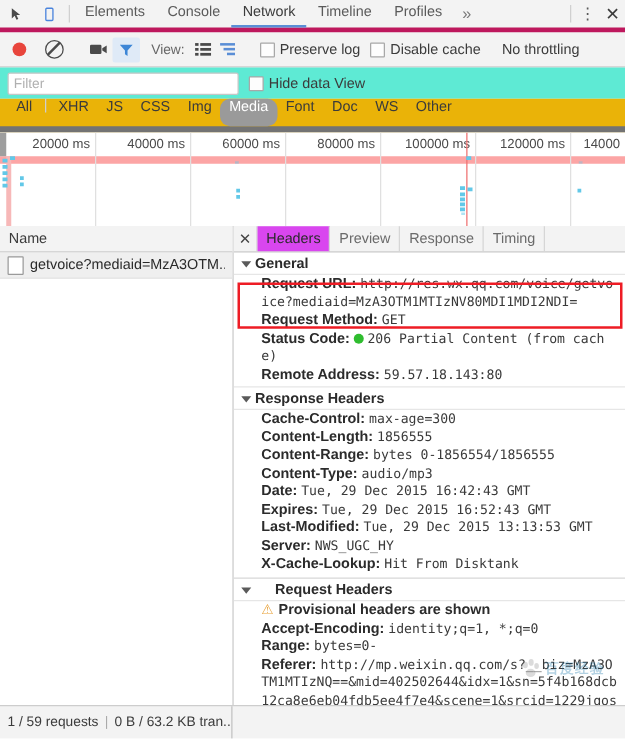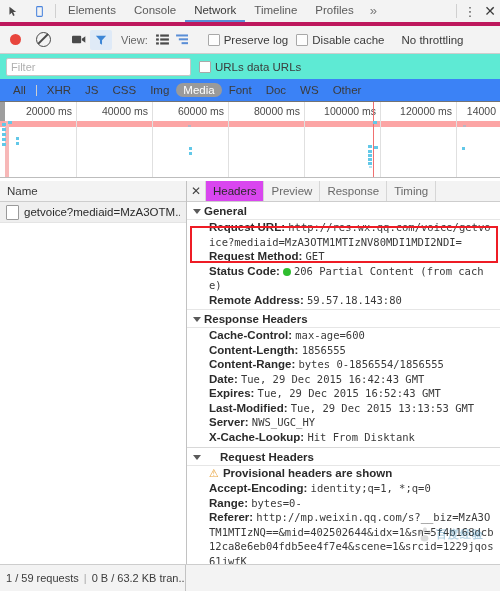--- a/index.html
+++ b/index.html
@@ -57,22 +57,22 @@
   .filter-row{height:25px;display:flex;align-items:center;background:#5eead4;padding:0 6px;}
   .filter-input{
     width:175px;height:16px;border:1px solid #c6c6c6;background:#fff;border-radius:2px;
     font-family:"Liberation Sans",sans-serif;font-size:11px;color:#222;
     padding:0 4px;outline:none;
   }
   .filter-input::placeholder{color:#b0b0b0;}
 
   
   .types-row{
-    height:22px;display:flex;align-items:center;background:#3b82f6;
-    padding:0 6px;border-bottom:1px solid #737373;
+    height:22px;display:flex;background:#eab308;
+    padding:0 6px;border-bottom:5px solid #737373;
   }
   .type-item{
     padding:1px 7px;font-size:11.5px;color:#3b3b3b;border-radius:8px;cursor:default;
   }
   .type-item.sel{background:#9a9a9a;color:#fff;}
   .type-sep{width:1px;height:11px;background:#cfcfcf;margin:0 3px;}
 
   
   .overview{height:75px;position:relative;background:#fff;border-bottom:1px solid #bdbdbd;overflow:hidden;}
   .ov-ruler{height:19px;position:relative;border-bottom:6px solid #fca5a5;}
@@ -266,21 +266,21 @@
         <span>Disable cache</span>
     </div>
     <div class="vsep"></div>
     <span class="throttle">No throttling</span>
   </div>
 
   <div class="filter-row">
     <input class="filter-input" type="text" placeholder="Filter" style="">
     <div class="chkline">
       <span class="chk"></span>
-        <span>URLs data URLs</span>
+        <span>Hide data View</span>
     </div>
   </div>
 
   <div class="types-row">
     <div class="type-item"><span>All</span></div>
     <div class="type-sep"></div>
     <div class="type-item"><span>XHR</span></div>
     <div class="type-item"><span>JS</span></div>
     <div class="type-item"><span>CSS</span></div>
     <div class="type-item"><span>Img</span></div>
@@ -387,23 +387,24 @@
         </div>
         <div class="hrow">
           <span class="hkey">Remote Address:</span>
           <span class="hval">59.57.18.143:80</span>
         </div>
 
         <div class="sect-title" style="border-top:1px solid #e6e6e6;margin-top:2px;">
           <span class="tri"></span>
           <span>Response Headers</span>
         </div>
-        <div class="hrow"><span class="hkey">Cache-Control:</span> <span class="hval">max-age=600</span></div>
+        <div class="hrow"><span class="hkey">Cache-Control:</span> <span class="hval">max-age=300</span></div>
         <div class="hrow"><span class="hkey">Content-Length:</span> <span class="hval">1856555</span></div>
         <div class="hrow"><span class="hkey">Content-Range:</span> <span class="hval">bytes 0-1856554/1856555</span></div>
+        <div class="hrow"><span class="hkey">Content-Type:</span> <span class="hval">audio/mp3</span></div>
         <div class="hrow"><span class="hkey">Date:</span> <span class="hval">Tue, 29 Dec 2015 16:42:43 GMT</span></div>
         <div class="hrow"><span class="hkey">Expires:</span> <span class="hval">Tue, 29 Dec 2015 16:52:43 GMT</span></div>
         <div class="hrow"><span class="hkey">Last-Modified:</span> <span class="hval">Tue, 29 Dec 2015 13:13:53 GMT</span></div>
         <div class="hrow"><span class="hkey">Server:</span> <span class="hval">NWS_UGC_HY</span></div>
         <div class="hrow"><span class="hkey">X-Cache-Lookup:</span> <span class="hval">Hit From Disktank</span></div>
 
         <div class="sect-title" style="border-top:1px solid #d8d8d8;margin-top:3px;gap:16px;">
           <span class="tri"></span>
           <span>Request Headers</span>
         </div>

